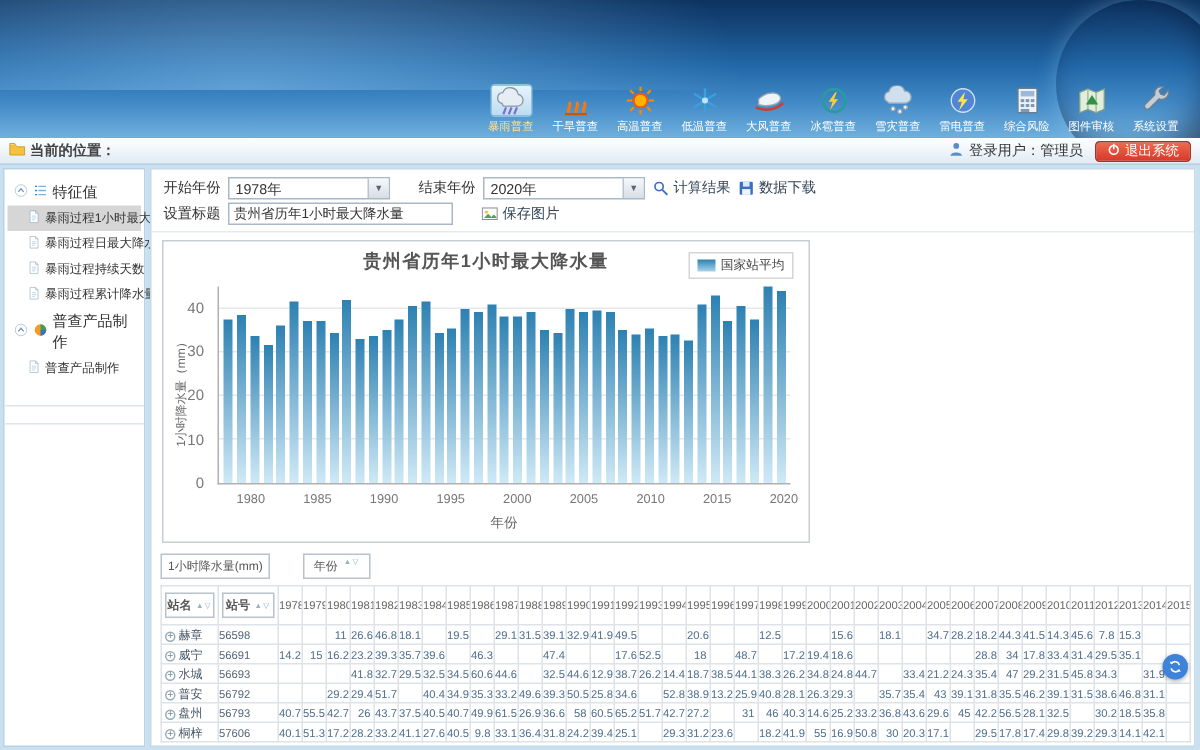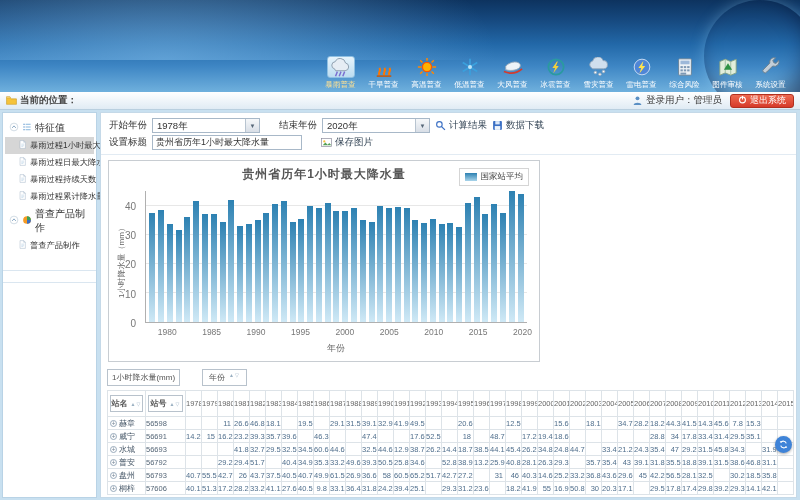--- a/index.html
+++ b/index.html
@@ -637,21 +637,21 @@
                 <td class="num"></td>
                 <td class="num">32.5</td>
                 <td class="num">44.6</td>
                 <td class="num">12.9</td>
                 <td class="num">38.7</td>
                 <td class="num">26.2</td>
                 <td class="num">14.4</td>
                 <td class="num">18.7</td>
                 <td class="num">38.5</td>
                 <td class="num">44.1</td>
-                <td class="num">45.4</td>
+                <td class="num">38.3</td>
                 <td class="num">26.2</td>
                 <td class="num">34.8</td>
                 <td class="num">24.8</td>
                 <td class="num">44.7</td>
                 <td class="num"></td>
                 <td class="num">33.4</td>
                 <td class="num">21.2</td>
                 <td class="num">24.3</td>
                 <td class="num">35.4</td>
                 <td class="num">47</td>
@@ -690,21 +690,21 @@
                 <td class="num">28.1</td>
                 <td class="num">26.3</td>
                 <td class="num">29.3</td>
                 <td class="num"></td>
                 <td class="num">35.7</td>
                 <td class="num">35.4</td>
                 <td class="num">43</td>
                 <td class="num">39.1</td>
                 <td class="num">31.8</td>
                 <td class="num">35.5</td>
-                <td class="num">18.8</td>
+                <td class="num">46.2</td>
                 <td class="num">39.1</td>
                 <td class="num">31.5</td>
                 <td class="num">38.6</td>
                 <td class="num">46.8</td>
                 <td class="num">31.1</td>
                 <td class="num"></td>
               </tr>
               <tr>
                 <td class="st"><span class="exp">+</span>盘州</td>
                 <td class="sid">56793</td>

